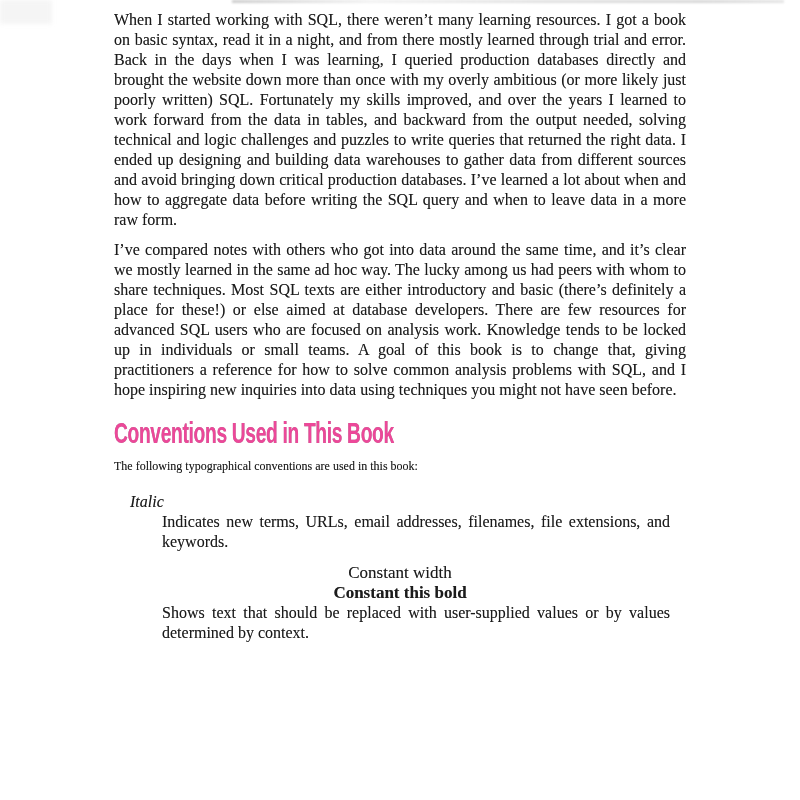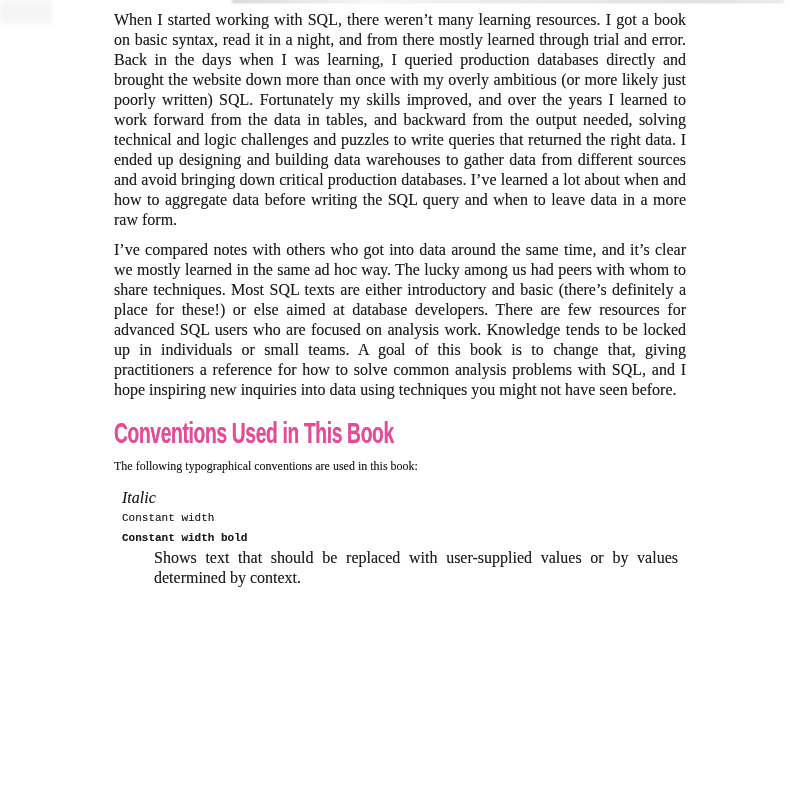--- a/index.html
+++ b/index.html
@@ -65,35 +65,36 @@
     transform: scaleX(0.64);
     transform-origin: 0 50%;
     white-space: nowrap;
   }
   .intro {
     margin: 0 0 12px 0;
     font-size: 12px;
     line-height: 20px;
   }
   dl.conventions {
-    margin: 8px;
+    margin: 16px;
   }
   dt {
     font-size: 16px;
     line-height: 20px;
   }
   dt.term-italic {
     font-style: italic;
   }
   dt.term-mono,
   dt.term-mono-bold,
   dt.term-mono-italic {
-    font-family: Liberation Mono, monospace;
-    font-size: 11px;
+    font-family: Liberation Serif, serif;
+    font-size: 17px;
     line-height: 20px;
+    text-align: center;
   }
   dt.term-mono-bold { font-weight: bold; }
   dt.term-mono-italic { font-style: italic; }
   dd {
     margin: 0 0 11px 32px;
     font-size: 16px;
     line-height: 20px;
     text-align: justify;
   }
   dd.last { margin-bottom: 0; }
@@ -112,22 +113,23 @@
 
     <p class="body-para">I’ve compared notes with others who got into data around the same time, and it’s clear we mostly learned in the same ad hoc way. The lucky among us had peers with whom to share techniques. Most SQL texts are either introductory and basic (there’s definitely a place for these!) or else aimed at database developers. There are few resources for advanced SQL users who are focused on analysis work. Knowledge tends to be locked up in individuals or small teams. A goal of this book is to change that, giving practitioners a reference for how to solve common analysis problems with SQL, and I hope inspiring new inquiries into data using techniques you might not have seen before.</p>
 
     <h1 class="section-heading"><span class="heading-inner">Conventions Used in This Book</span></h1>
 
     <p class="intro">The following typographical conventions are used in this book:</p>
 
     <dl class="conventions">
 
       <dt class="term-italic">Italic</dt>
+      <dd>Indicates new terms, URLs, email addresses, filenames, file extensions, and keywords.</dd>
 
       <dt class="term-mono">Constant width</dt>
 
-      <dt class="term-mono-bold">Constant width bold</dt>
+      <dt class="term-mono-bold">Constant this bold</dt>
 
       <dd class="last">Shows text that should be replaced with user-supplied values or by values determined by context.</dd>
 
     </dl>
   </div>
 </div>
 
 </body></html>

